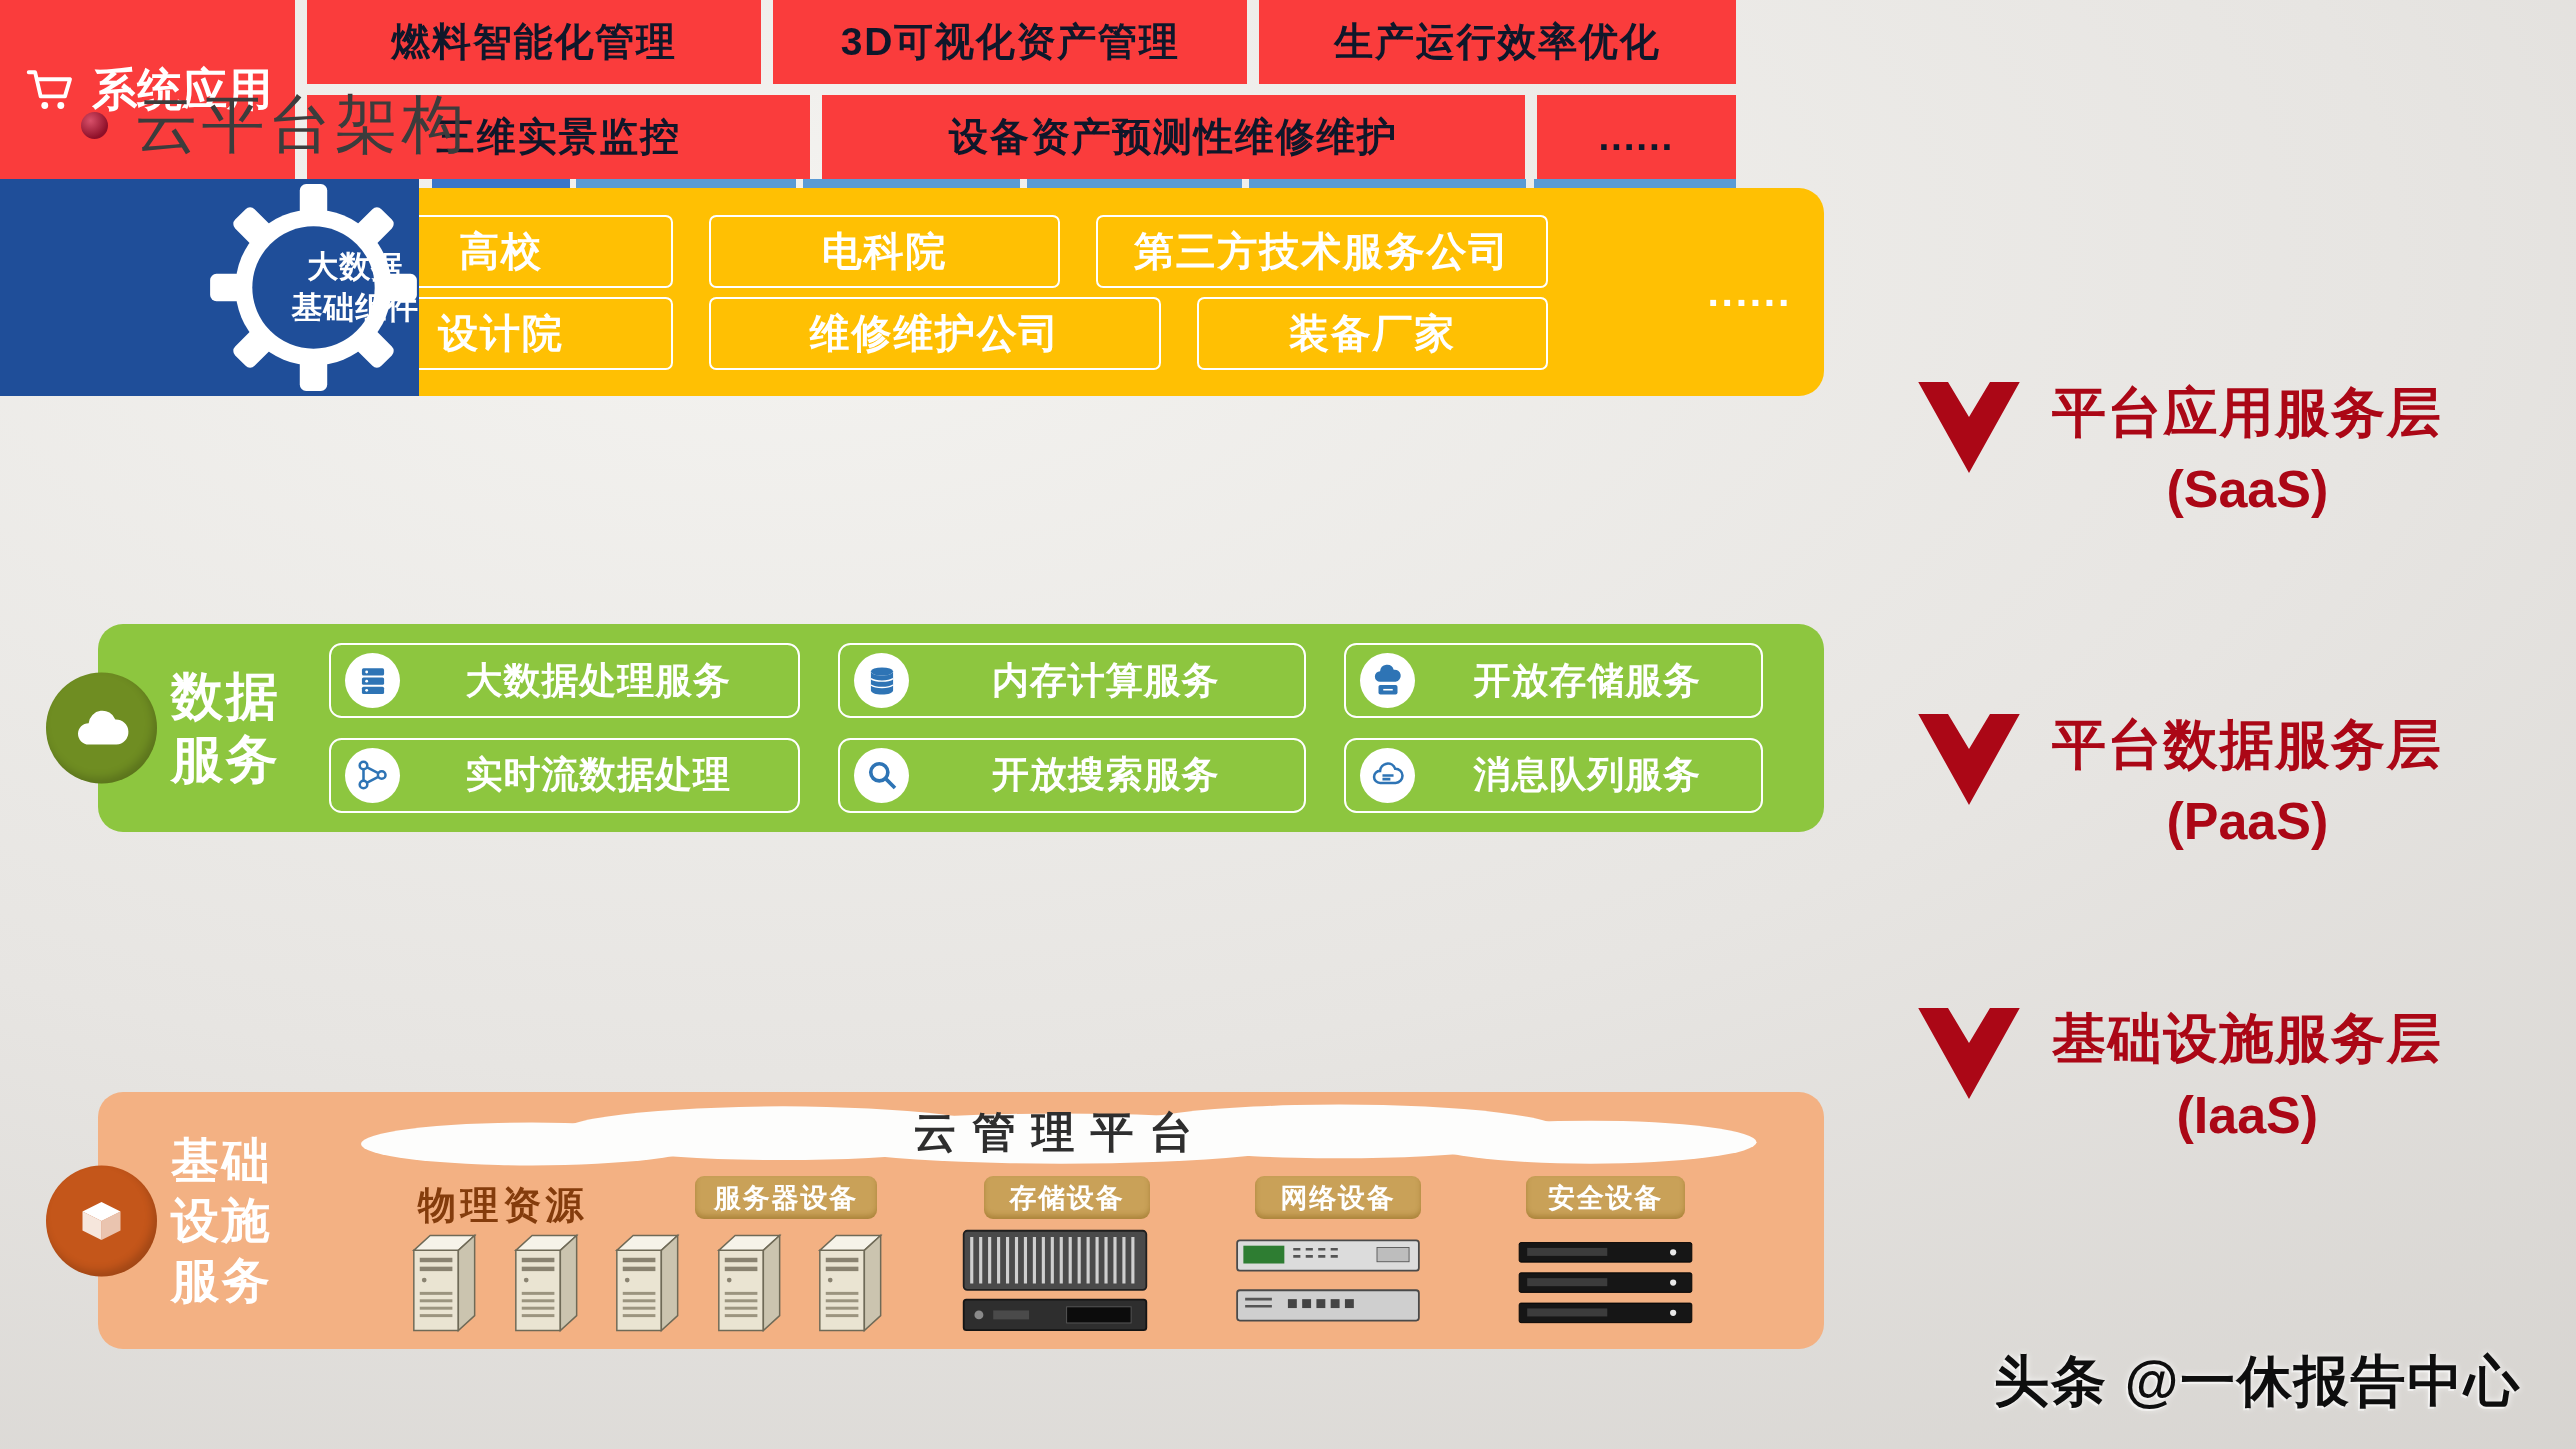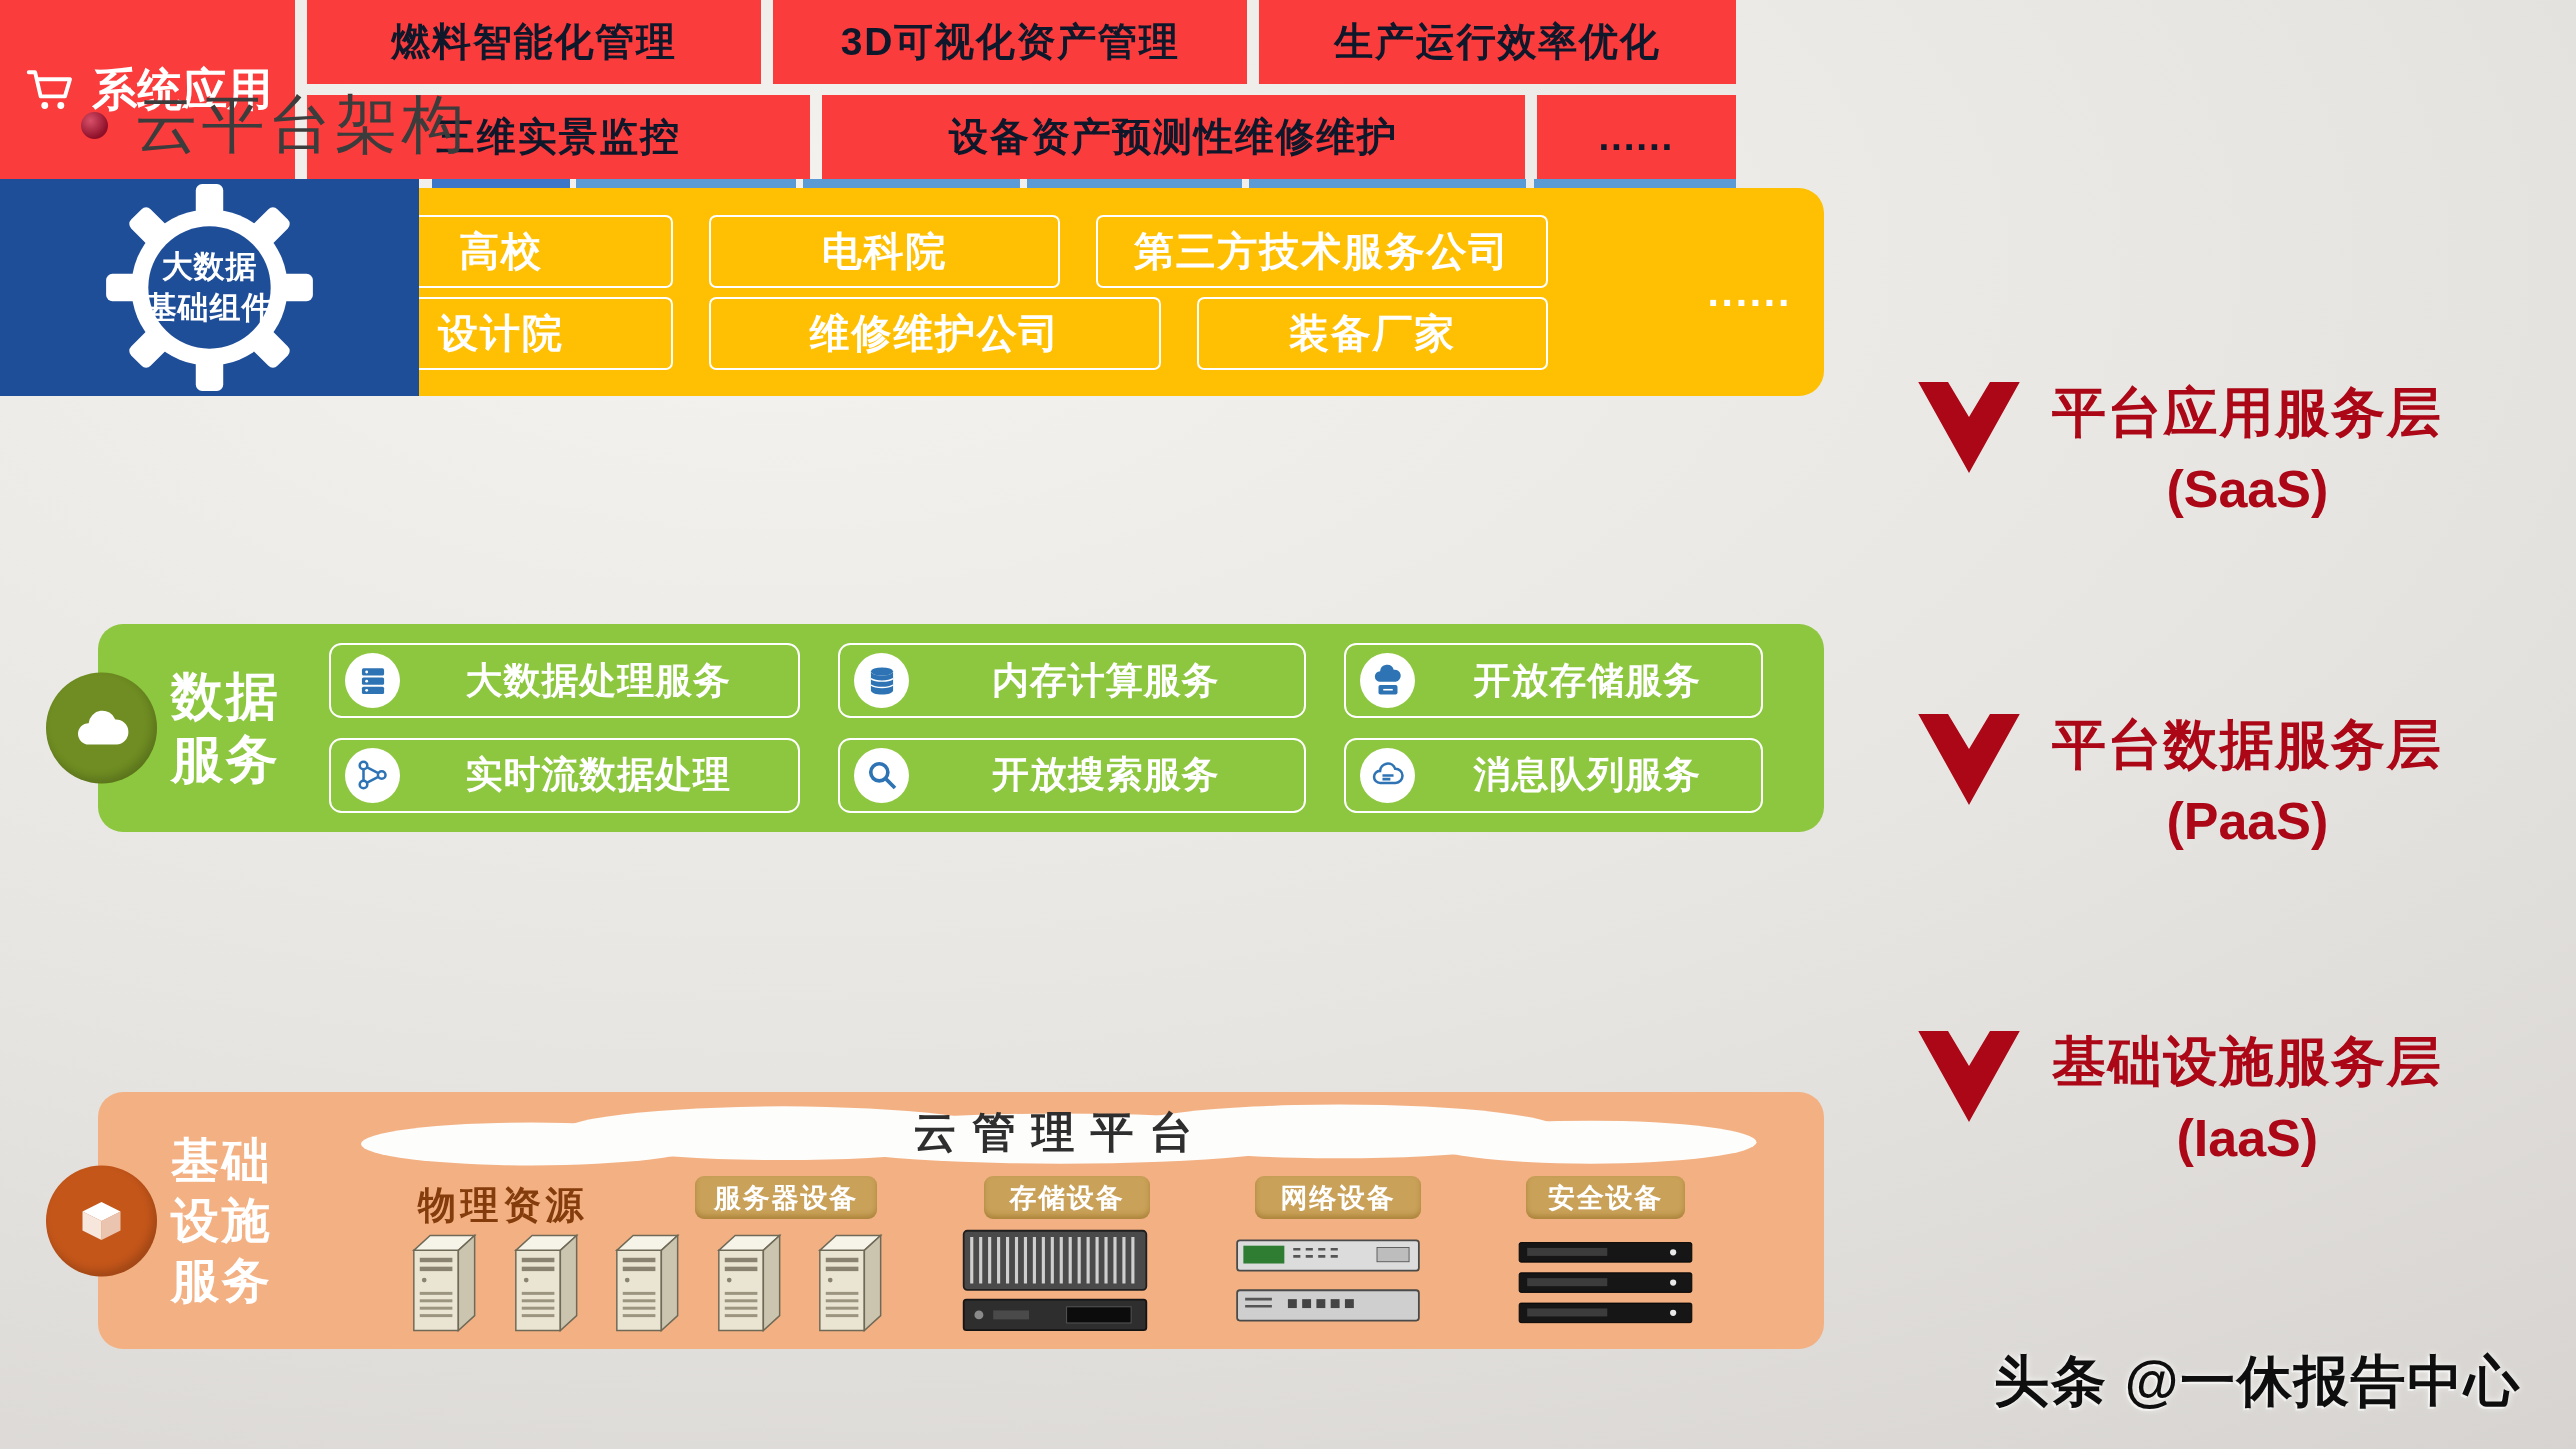--- a/index.html
+++ b/index.html
@@ -59,21 +59,21 @@
     display:flex; align-items:center; gap:12.5px; padding:0 14px; }
   .gi-circle{ width:55px; height:55px; min-width:55px; border-radius:50%; background:#fff;
     display:flex; align-items:center; justify-content:center; }
   .gi-circle svg{ width:38px; height:38px; }
   .gi-label{ flex:1; text-align:center; color:#fff; font-weight:bold; font-size:37px; letter-spacing:0.9px; }
   .gw1{ width:471px; } .gw2{ width:468px; } .gw3{ width:419px; }
 
   
   .layer-blue{ top:851px; left:90px; width:1736px; height:217px; display:flex; }
   .blue-left{ width:419px; background:#1F4E99; position:relative;
-    display:flex; align-items:center; justify-content:center; }
+    display:flex; align-items:center; justify-content:flex-end; }
   .gear-svg{ width:211px; height:211px; }
   .gear-text{ position:absolute; color:#fff; font-weight:bold; font-size:31px;
     line-height:1.3; text-align:center; letter-spacing:0.9px; }
   .blue-vert{ width:138px; margin-left:13.4px; background:#3B76C9; color:#fff;
     display:flex; align-items:center; justify-content:center;
     font-weight:bold; font-size:33px; writing-mode:vertical-rl; text-orientation:upright; letter-spacing:4.5px; }
   .blue-content{ flex:1; margin-left:5.4px; display:flex; flex-direction:column; gap:10.7px; }
   .blue-row1{ display:flex; gap:7.2px; height:110px; }
   .bbox{ color:#fff; font-weight:bold; font-size:37px; letter-spacing:0.9px;
     display:flex; align-items:center; justify-content:center; }
@@ -100,21 +100,21 @@
   .tt1{ left:597px; width:182px; } .tt2{ left:886px; width:166px; }
   .tt3{ left:1157px; width:166px; } .tt4{ left:1428px; width:159px; }
   .towers{ position:absolute; left:301px; top:134px; display:flex; gap:12.5px; }
   .tower{ width:89px; height:111px; }
   .storage{ position:absolute; left:863px; top:136px; width:188px; height:112px; }
   .network{ position:absolute; left:1136px; top:143px; width:188px; height:98px; }
   .security{ position:absolute; left:1418px; top:147px; width:179px; height:89px; }
 
   
   .annotation{ position:absolute; left:1916px; display:flex; align-items:flex-start; gap:30px; }
-  .anno-1{ top:377px; } .anno-2{ top:676px;margin-top:33px; } .anno-3{ top:1026px; }
+  .anno-1{ top:377px; } .anno-2{ top:676px;margin-top:33px; } .anno-3{ top:1003px; }
   .chev{ width:106px; height:91px; margin-top:5.4px; }
   .anno-text{ display:flex; flex-direction:column; }
   .anno-title{ color:#AB0716; font-weight:bold; font-size:54px; letter-spacing:1.8px; }
   .anno-sub{ color:#AB0716; font-weight:bold; font-size:52px; text-align:center; margin-top:9px; }
 
   
   .watermark{ position:absolute; right:55px; bottom:30px; font-size:55px; font-weight:bold; color:#0e0e0e;
     letter-spacing:1.8px;
     text-shadow: 0 0 7.2px rgba(255,255,255,.9), -1.8px 1.8px 0 rgba(255,255,255,.55); }
 </style>

